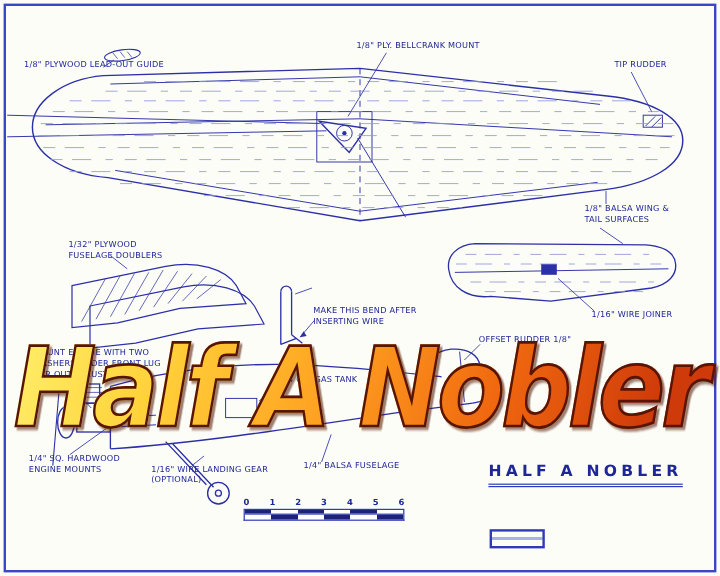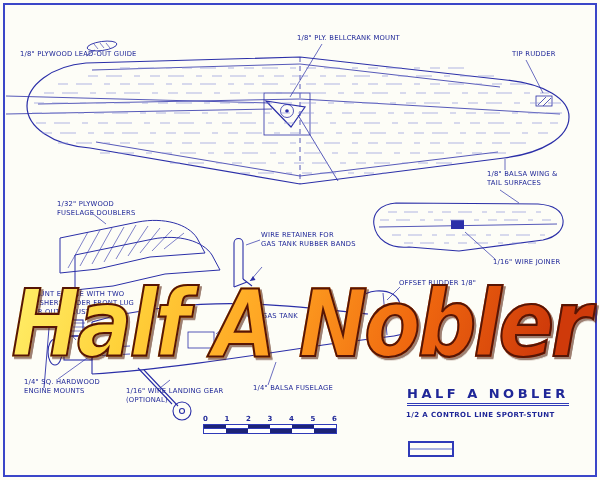--- a/index.html
+++ b/index.html
@@ -159,37 +159,36 @@
   </svg>
 
   <div class="lbl" style="left:20px;top:50px">1/8" PLYWOOD LEAD-OUT GUIDE</div>
   <div class="lbl" style="left:297px;top:34px">1/8" PLY. BELLCRANK MOUNT</div>
   <div class="lbl" style="left:512px;top:50px">TIP RUDDER</div>
   <div class="lbl" style="left:487px;top:170px">1/8" BALSA WING &amp;
 TAIL SURFACES</div>
   <div class="lbl" style="left:493px;top:258px">1/16" WIRE JOINER</div>
   <div class="lbl" style="left:57px;top:200px">1/32" PLYWOOD
 FUSELAGE DOUBLERS</div>
-  <div class="lbl" style="left:261px;top:231px">WIRE RETAINER FOR
-GAS TANK RUBBER BANDS</div>
+  <div class="lbl" style="left:261px;top:255px">MAKE THIS BEND AFTER
+INSERTING WIRE</div>
   <div class="lbl" style="left:28px;top:290px">MOUNT ENGINE WITH TWO
 WASHERS UNDER FRONT LUG
 FOR OUT-THRUST</div>
   <div class="lbl" style="left:233px;top:312px">3/4 OZ. GAS TANK</div>
   <div class="lbl" style="left:399px;top:279px">OFFSET RUDDER 1/8"</div>
   <div class="lbl" style="left:24px;top:378px">1/4" SQ. HARDWOOD
 ENGINE MOUNTS</div>
   <div class="lbl" style="left:126px;top:387px">1/16" WIRE LANDING GEAR
 (OPTIONAL)</div>
   <div class="lbl" style="left:253px;top:384px">1/4" BALSA FUSELAGE</div>
 
   <div class="big-title">Half A Nobler</div>
 
   <div class="tb-name">HALF A NOBLER</div>
-  <div class="tb-sub">1/2 A CONTROL LINE SPORT-STUNT</div>
   <div class="stamp"></div>
 
   <div class="scalebar">
     <div class="sb-nums">
       <span>0</span>
       <span>1</span>
       <span>2</span>
       <span>3</span>
       <span>4</span>
       <span>5</span>

